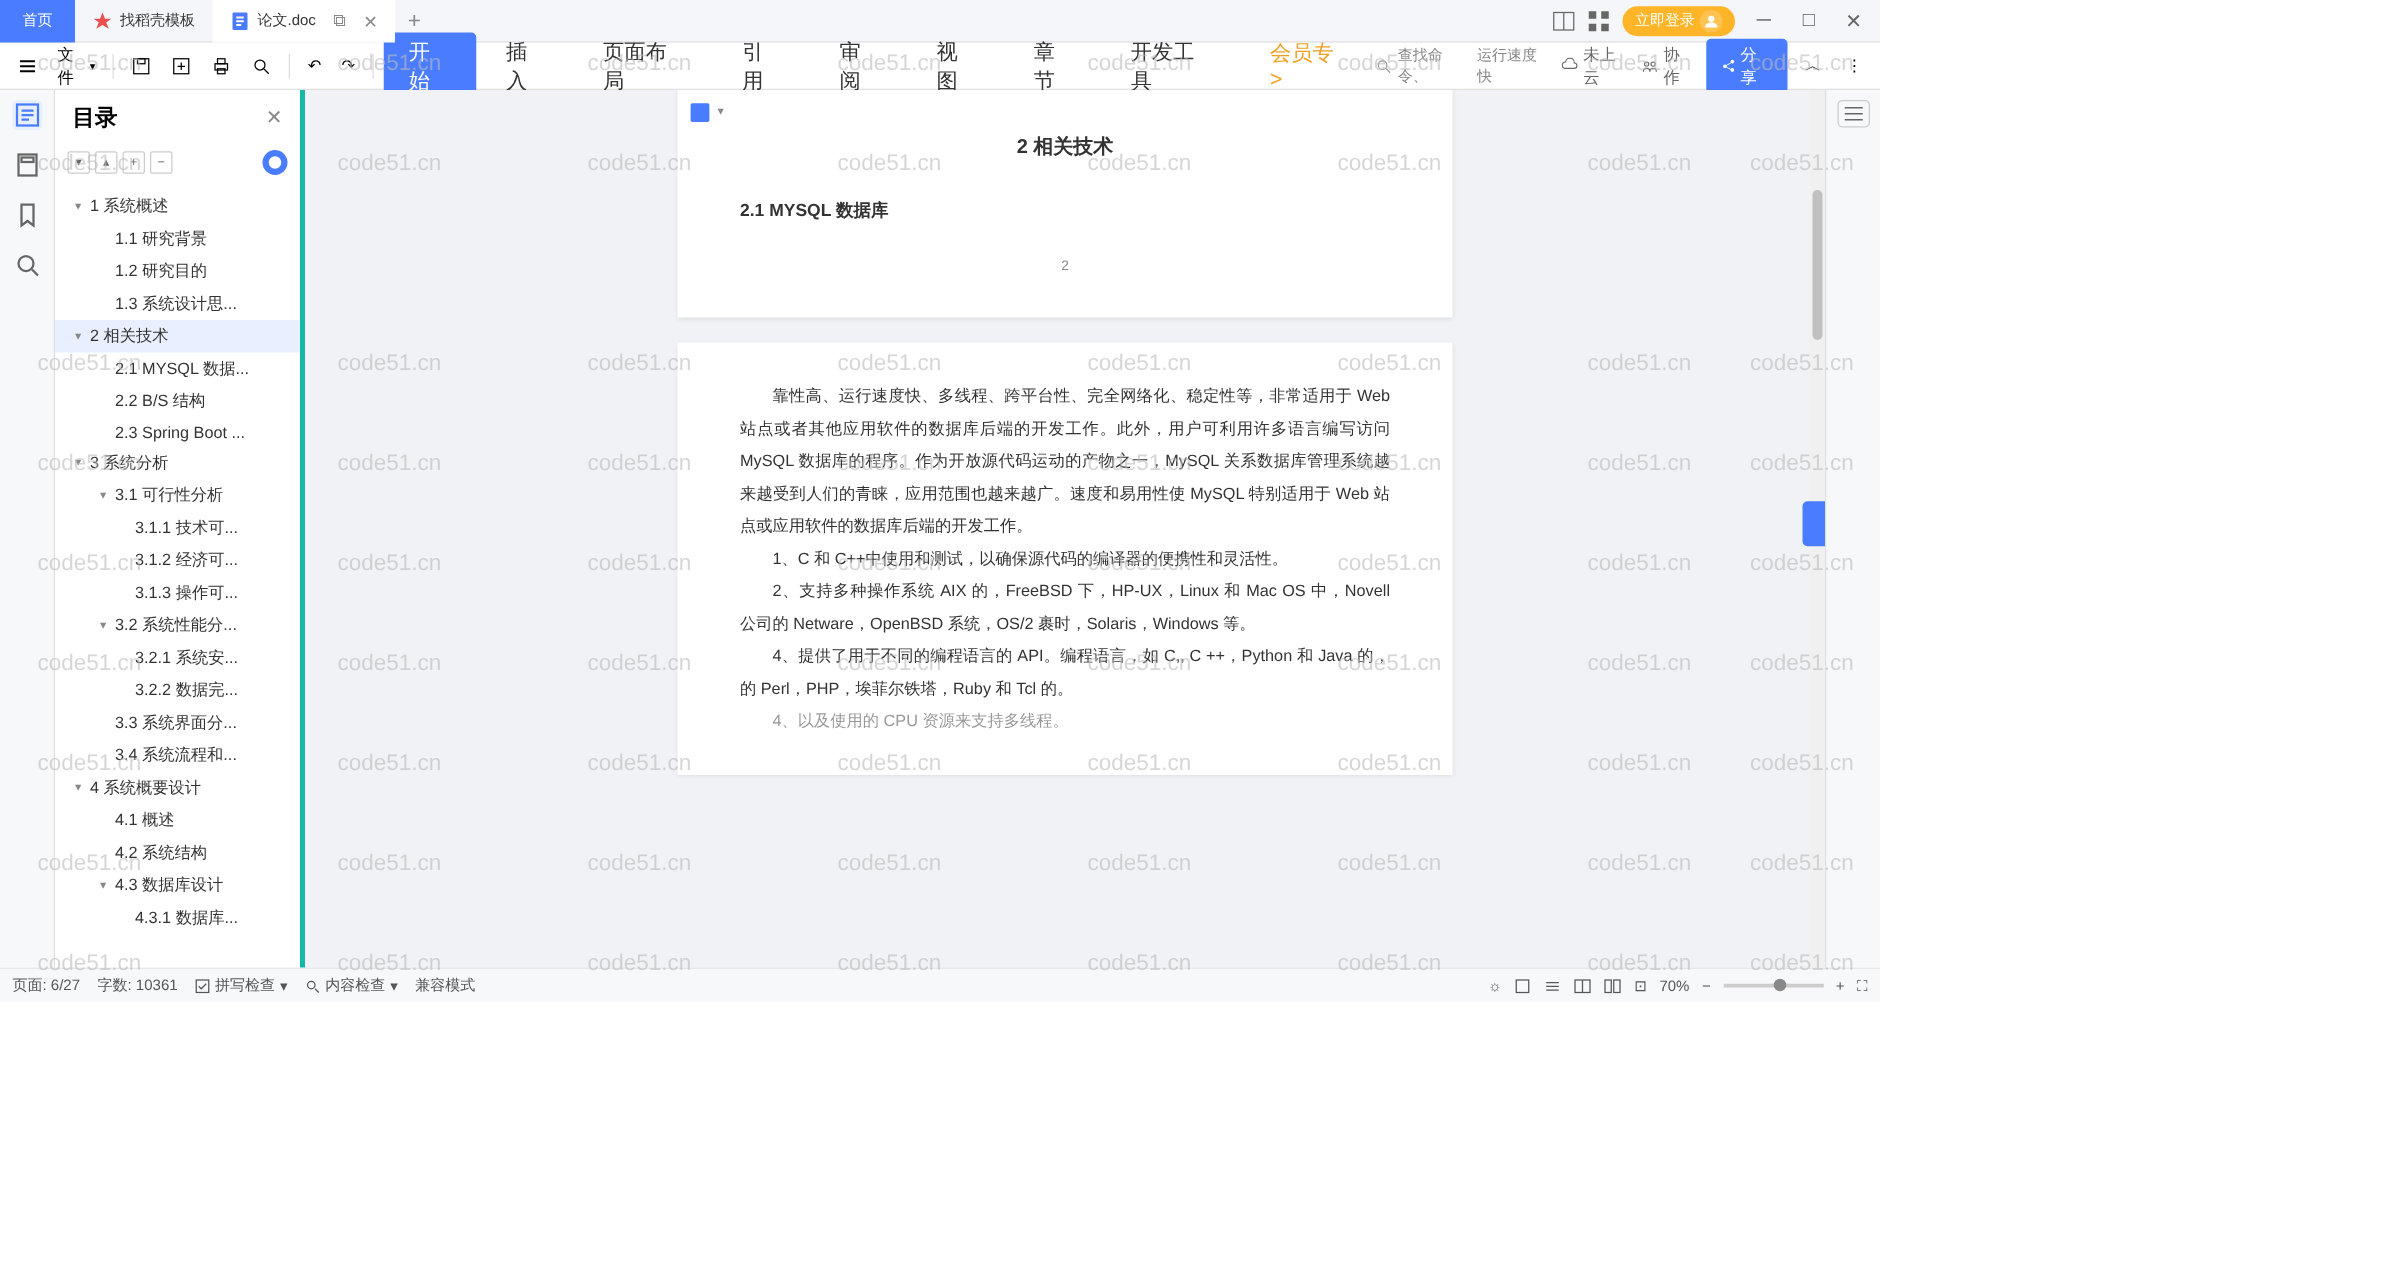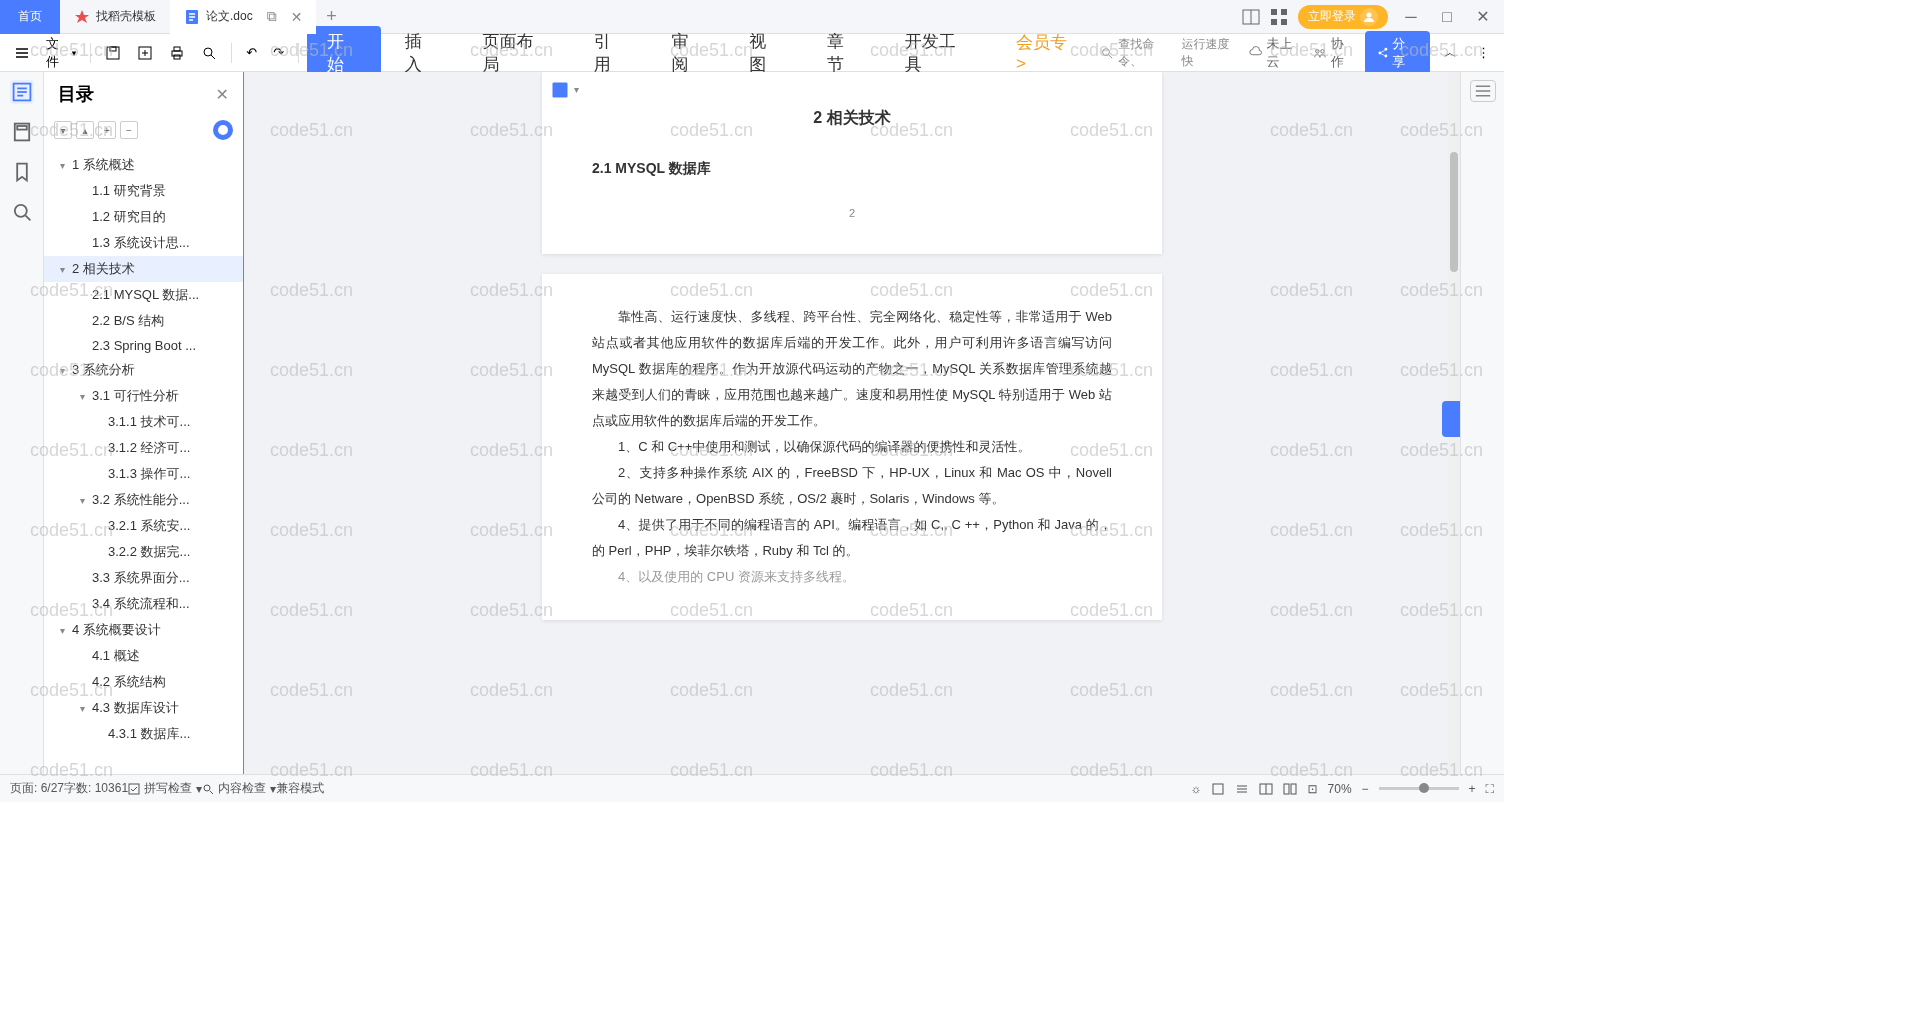--- a/index.html
+++ b/index.html
@@ -27,21 +27,21 @@
 .menu-item.active{background:#4a7cff;color:#fff;border-radius:4px}
 .menu-item.vip{color:#f0a020}
 .toolbar-right{margin-left:auto;display:flex;align-items:center;gap:8px}
 .search-box{display:flex;align-items:center;color:#888;font-size:12px;gap:4px}
 .cloud-status{display:flex;align-items:center;gap:4px;font-size:13px;color:#666}
 .share-btn{background:#4a7cff;color:#fff;border-radius:4px;padding:4px 12px;font-size:13px;display:flex;align-items:center;gap:4px}
 .main{display:flex;height:calc(100% - 34px - 38px - 28px)}
 .left-rail{width:44px;background:#f7f8fa;border-right:1px solid #e0e0e0;display:flex;flex-direction:column;align-items:center;padding-top:8px;gap:16px}
 .rail-icon{width:24px;height:24px;color:#666;display:flex;align-items:center;justify-content:center;cursor:pointer}
 .rail-icon.active{color:#4a7cff;background:#e8f0ff;border-radius:4px}
-.outline-panel{width:200px;border-right:1px solid #14b8a6;display:flex;flex-direction:column;background:#fff}
+.outline-panel{width:200px;border-right:4px solid #14b8a6;display:flex;flex-direction:column;background:#fff}
 .outline-header{padding:10px 14px;display:flex;align-items:center;justify-content:space-between}
 .outline-title{font-size:18px;font-weight:bold}
 .outline-tools{display:flex;gap:4px;padding:4px 10px;align-items:center}
 .ot-btn{width:18px;height:18px;border:1px solid #ccc;border-radius:2px;display:flex;align-items:center;justify-content:center;font-size:10px;color:#666;cursor:pointer}
 .ot-right{margin-left:auto;width:20px;height:20px;background:#4a7cff;border-radius:50%;display:flex;align-items:center;justify-content:center}
 .outline-tree{flex:1;overflow-y:auto;padding:8px 0;font-size:13px}
 .tree-item{padding:4px 8px;display:flex;align-items:center;cursor:pointer;white-space:nowrap;overflow:hidden;text-overflow:ellipsis;color:#333}
 .tree-item.active{background:#e8f0ff}
 .tree-item .chev{width:12px;display:inline-block;color:#888;font-size:10px}
 .tree-item.l1{padding-left:16px}
@@ -51,21 +51,21 @@
 .page{width:620px;margin:0 auto 20px;background:#fff;box-shadow:0 1px 4px rgba(0,0,0,0.1);padding:30px 50px;font-size:13px;line-height:2;color:#333;position:relative}
 .page-toolbar{position:absolute;top:8px;left:8px;display:flex;gap:4px}
 .page-tb-btn{width:20px;height:20px;color:#4a7cff}
 .page h1{text-align:center;font-size:16px;font-weight:bold;margin-bottom:20px}
 .page h2{font-size:14px;font-weight:bold;margin:11px 0 10px}
 .page p{text-indent:2em;text-align:justify}
 .page-num{text-align:center;font-size:11px;color:#888;margin-top:20px}
 .watermark-banner{text-align:center;color:#e94f4f;font-size:24px;font-weight:bold;padding:20px 0;width:620px;margin:0 auto}
 .right-rail{width:44px;background:#f7f8fa;border-left:1px solid #e0e0e0;display:flex;flex-direction:column;align-items:center;padding-top:8px}
 .float-btn{position:absolute;right:44px;top:50%;background:#4a7cff;width:18px;height:36px;border-radius:4px 0 0 4px}
-.statusbar{height:28px;background:#f7f8fa;border-top:1px solid #e0e0e0;display:flex;align-items:center;padding:0 10px;font-size:12px;color:#555;}
+.statusbar{height:28px;background:#f7f8fa;border-top:1px solid #e0e0e0;display:flex;align-items:center;padding:0 10px;font-size:12px;color:#555;gap:14px}
 .sb-item{display:flex;align-items:center;gap:4px;cursor:pointer}
 .sb-right{margin-left:auto;display:flex;align-items:center;gap:10px}
 .zoom-slider{width:80px;height:3px;background:#ccc;position:relative}
 .zoom-slider::after{content:"";position:absolute;left:50%;top:-4px;width:10px;height:10px;background:#888;border-radius:50%}
 .wm{position:absolute;color:#bbb;font-size:18px;pointer-events:none;opacity:0.6;z-index:1}
 .scrollbar-track{width:12px;background:#f0f0f0;position:absolute;right:0;top:0;bottom:0}
 .scrollbar-thumb{width:8px;background:#c0c0c0;border-radius:4px;margin:0 auto;height:120px;margin-top:80px}
 </style>
 </head>
 <body>

